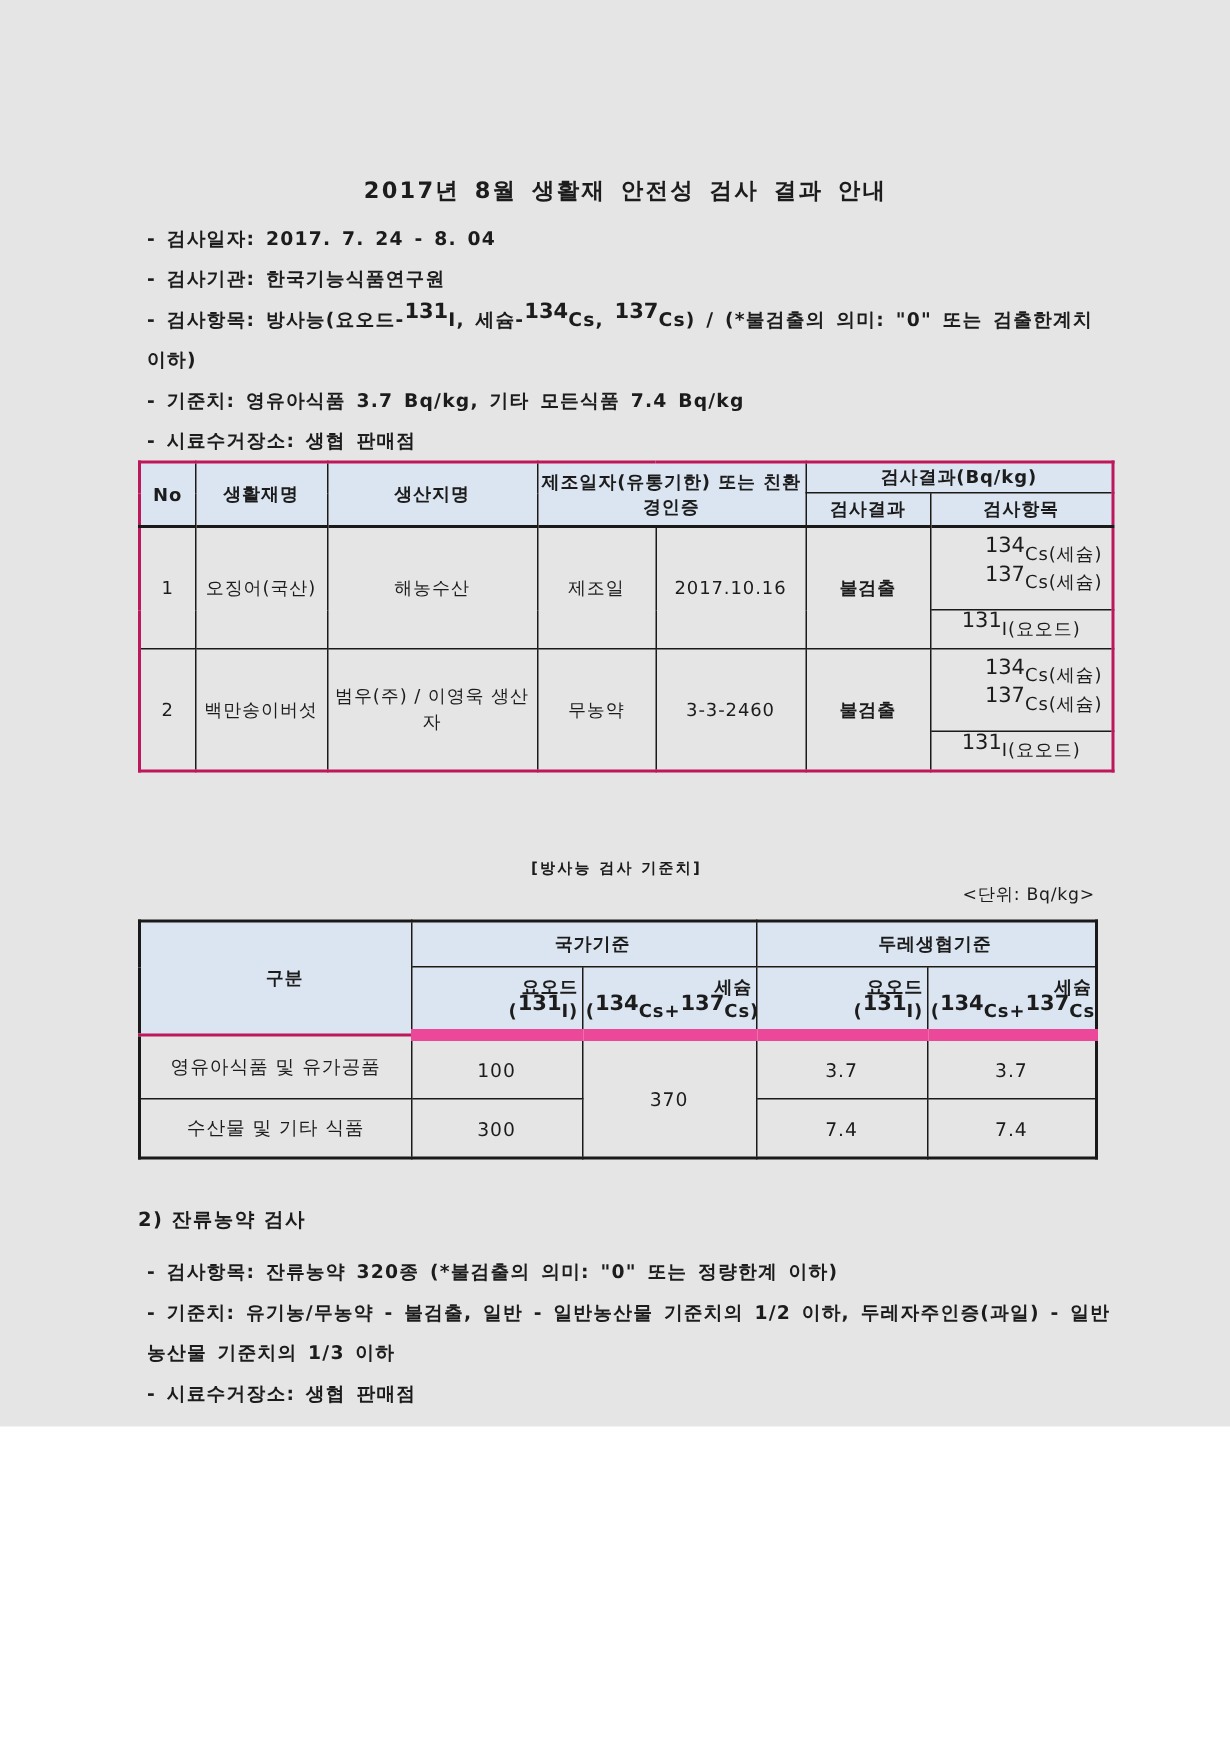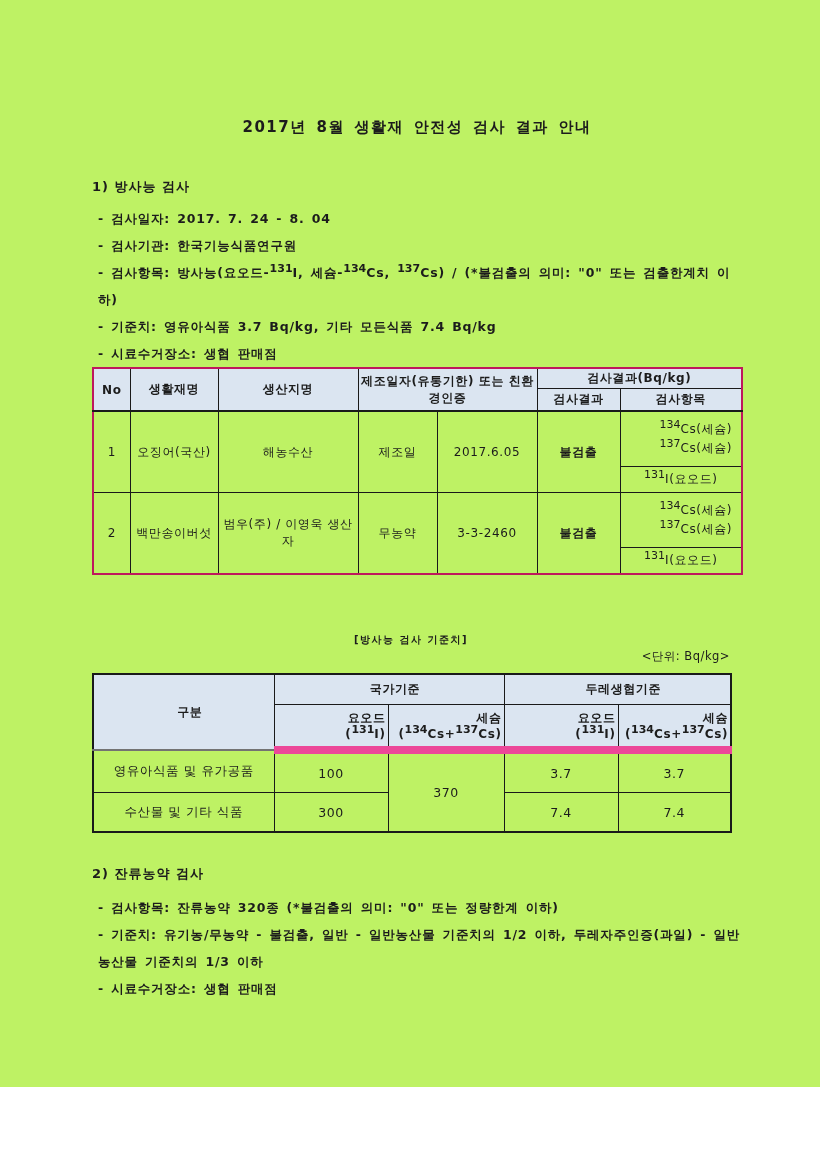--- a/index.html
+++ b/index.html
@@ -2,36 +2,36 @@
 <html lang="ko"><head>
 <meta charset="utf-8">
 <style>
   html,body{margin:0;padding:0;background:#ffffff;}
   body{
     width:820px;height:1159px;
     font-family:"DejaVu Sans","Liberation Sans",sans-serif;
     color:#1c1c1c;
     -webkit-font-smoothing:antialiased;
   }
-  .page{position:relative;width:820px;height:1087px;overflow:hidden;background:#bef264;}
+  .page{position:relative;width:820px;height:951px;overflow:hidden;background:#e5e5e5;}
   .content{padding:118px 78px 30px 92px;}
 
   .doc-title{
     text-align:center;font-size:15px;font-weight:bold;
     letter-spacing:1.5px;word-spacing:3px;line-height:18px;margin:0;
   }
   .sec-heading{
     font-size:13px;font-weight:bold;letter-spacing:1px;line-height:18px;margin:0;
   }
   .sec-heading.first{margin-top:42px;}
   .bullets{margin:9px 0 0 0;padding:0 0 0 6px;list-style:none;font-weight:bold;}
   .bullets li{
     font-size:12.5px;line-height:27px;letter-spacing:0.8px;word-spacing:2px;margin:0;
   }
-  sup{font-size:11px;letter-spacing:0;vertical-align:super;line-height:0;}
+  sup{font-size:14px;letter-spacing:0;vertical-align:super;line-height:0;}
 
   table{border-collapse:collapse;table-layout:fixed;}
   th,td{
     border:1px solid #1a1a1a;
     text-align:center;vertical-align:middle;
     font-size:12px;letter-spacing:0.6px;
     padding:1px 2px;overflow:hidden;
   }
   th{background:#dbe5f1;font-weight:bold;}
 
@@ -52,35 +52,34 @@
   }
   .unit-note{
     width:638px;text-align:right;
     font-size:11.5px;letter-spacing:0.5px;line-height:15px;
   }
 
   
   .tbl-std{width:638px;margin-top:9px;border:2px solid #1a1a1a;}
   .tbl-std thead tr.grp th{height:27px;padding-left:14px;}
   .tbl-std thead tr.sub th{height:39px;line-height:16px;border-bottom:8px solid #ec4899;text-align:right;}
-  .tbl-std thead th.cat{border-bottom:2px solid #737373;}
+  .tbl-std thead th.cat{border-bottom:2px solid #be185d;}
   .tbl-std tbody td{height:36px;font-size:12.5px;}
 
   .sec-heading.second{margin-top:32px;}
   .bullets.p2{margin-top:11px;max-width:660px;}
 </style>
 </head>
 <body>
 
 <div class="page">
   <div class="content">
 
     <p class="doc-title">2017년 8월 생활재 안전성 검사 결과 안내</p>
 
-    <p class="sec-heading first">1) 방사능 검사</p>
     <ul class="bullets">
       <li>- 검사일자: 2017. 7. 24 - 8. 04</li>
       <li>- 검사기관: 한국기능식품연구원</li>
       <li>- 검사항목: 방사능(요오드-<sup>131</sup>I, 세슘-<sup>134</sup>Cs, <sup>137</sup>Cs) / (*불검출의 의미: "0" 또는 검출한계치 이하)</li>
       <li>- 기준치: 영유아식품 3.7 Bq/kg, 기타 모든식품 7.4 Bq/kg</li>
       <li>- 시료수거장소: 생협 판매점</li>
     </ul>
 
     <table class="tbl-rad">
       <colgroup>
@@ -104,21 +103,21 @@
           <th>검사결과</th>
           <th>검사항목</th>
         </tr>
       </thead>
       <tbody>
         <tr>
           <td rowspan="2">1</td>
           <td rowspan="2">오징어(국산)</td>
           <td rowspan="2">해농수산</td>
           <td rowspan="2">제조일</td>
-          <td rowspan="2">2017.6.05</td>
+          <td rowspan="2">2017.10.16</td>
           <td rowspan="2" class="result">불검출</td>
           <td class="h-cs"><sup>134</sup>Cs(세슘)<br><sup>137</sup>Cs(세슘)</td>
         </tr>
         <tr>
           <td class="h-io"><sup>131</sup>I(요오드)</td>
         </tr>
         <tr>
           <td rowspan="2">2</td>
           <td rowspan="2">백만송이버섯</td>
           <td rowspan="2">범우(주) / 이영욱 생산자</td>

